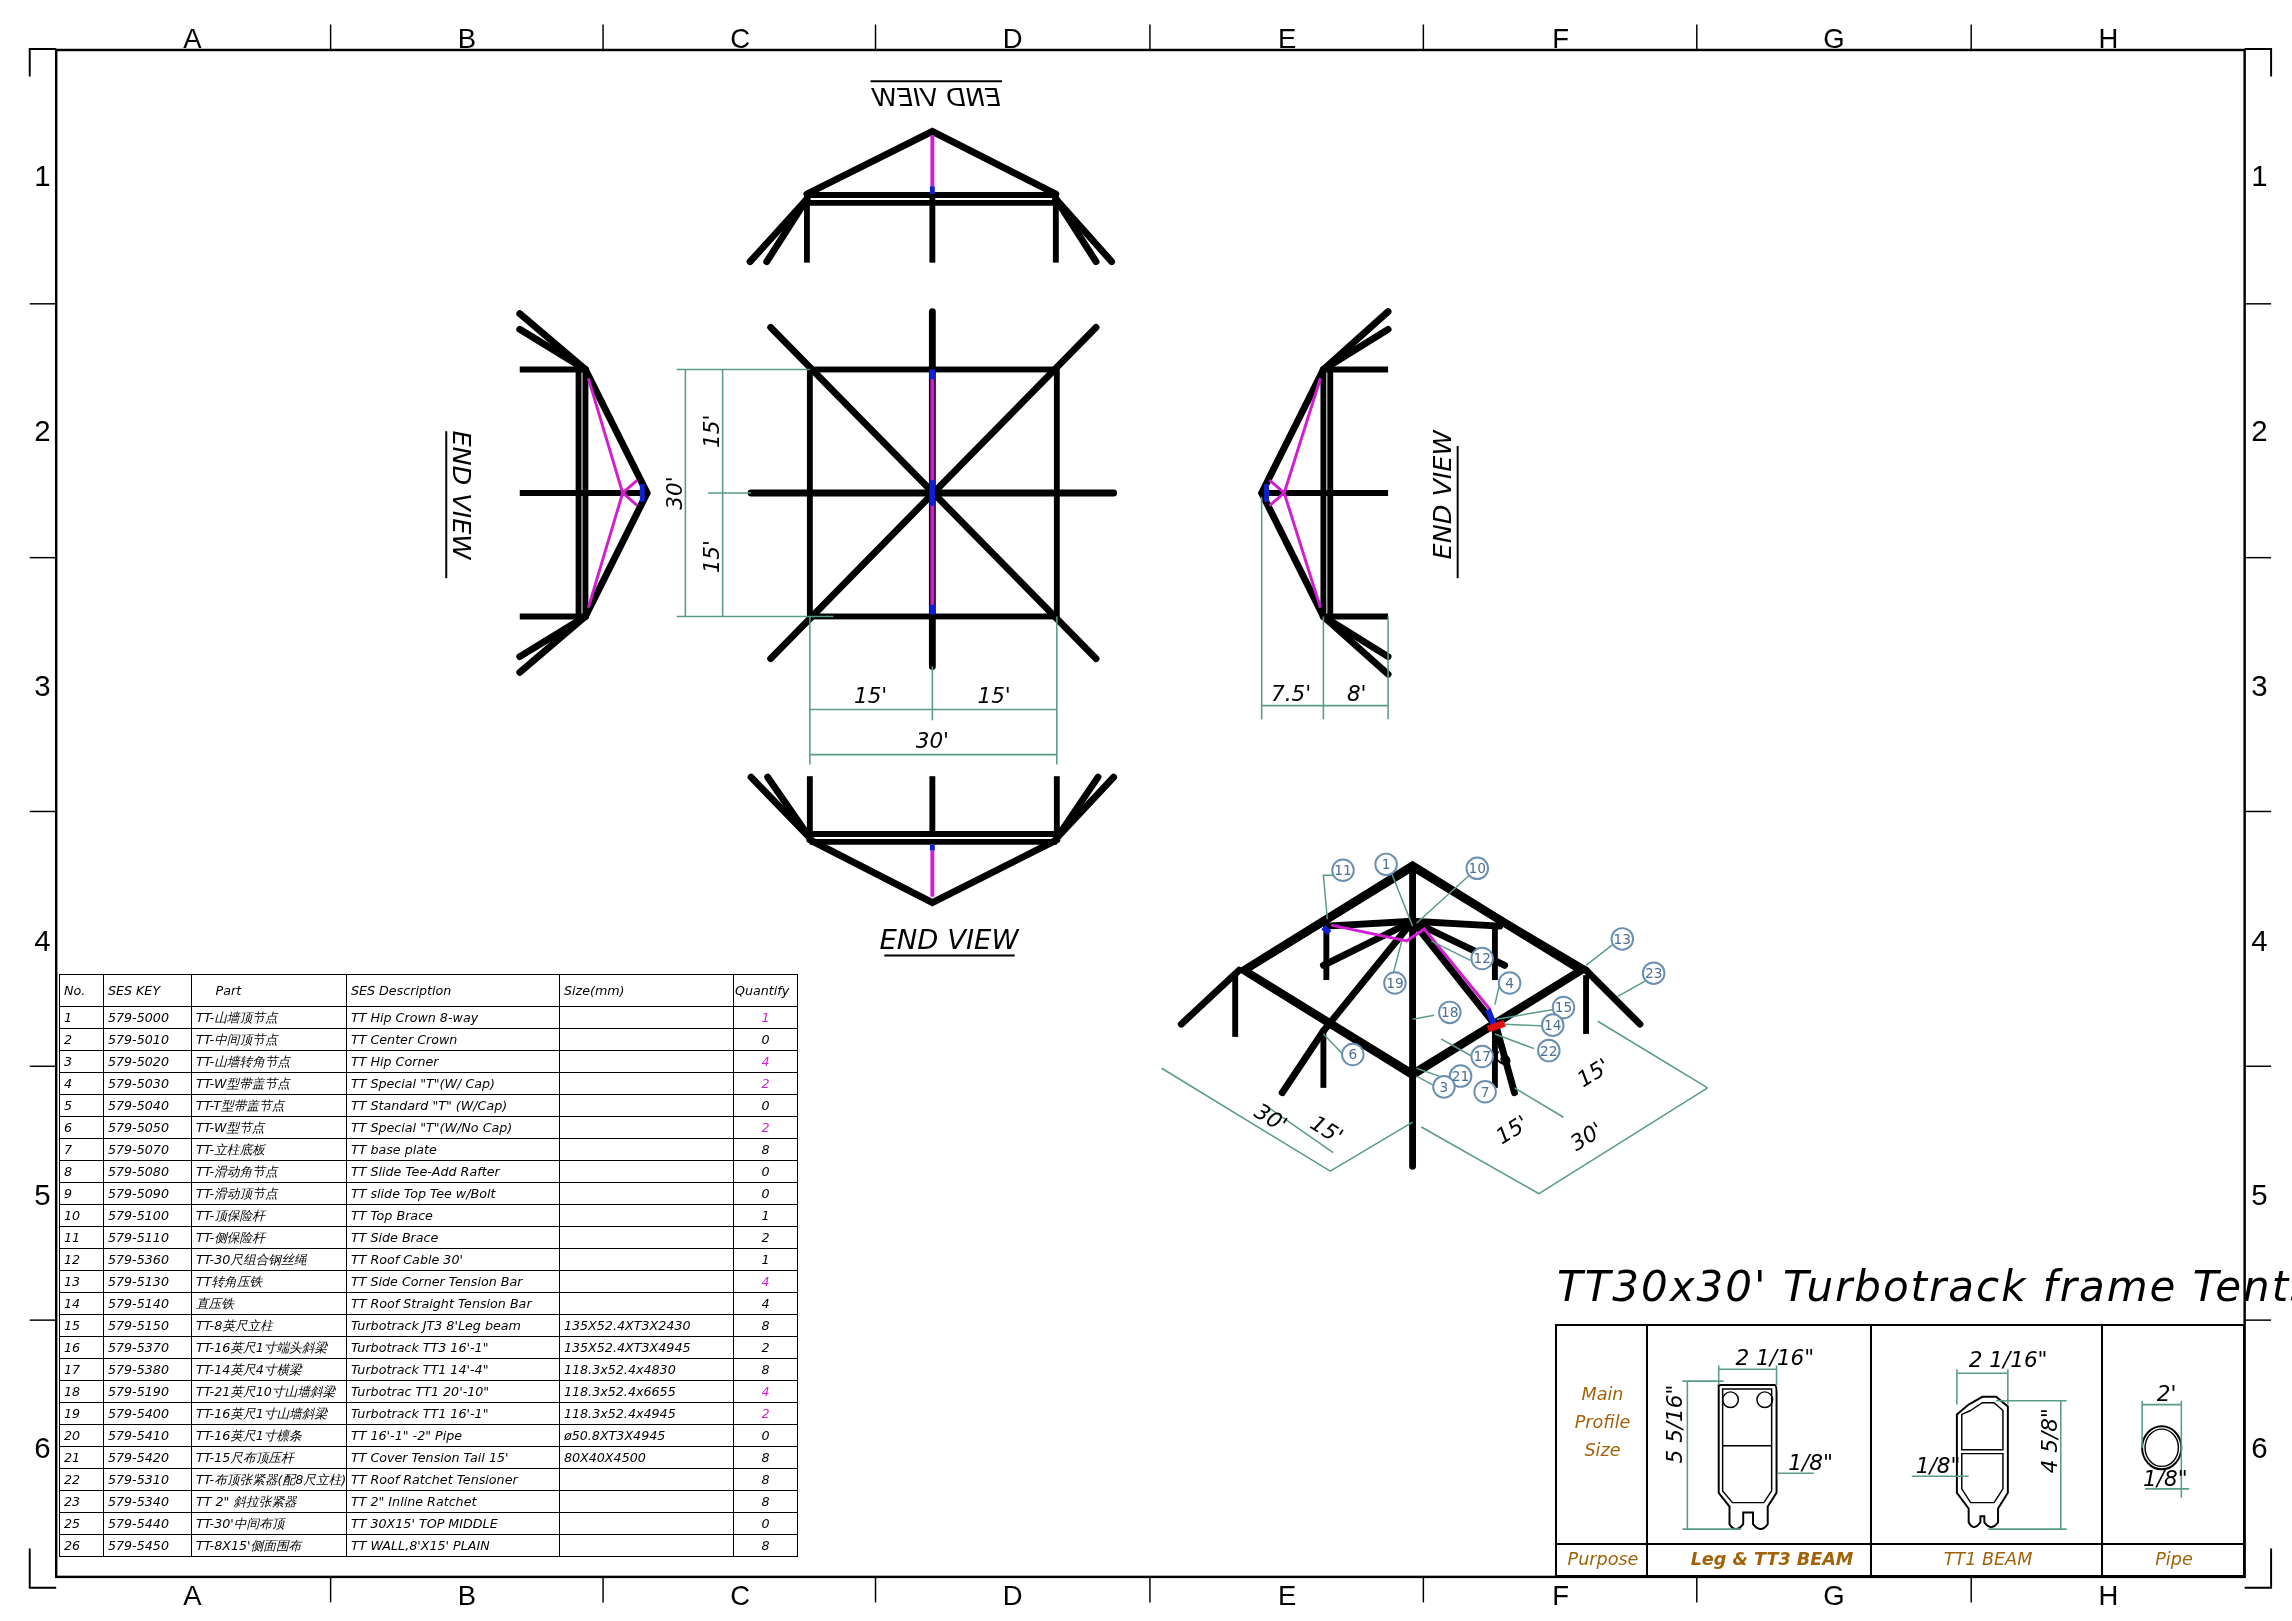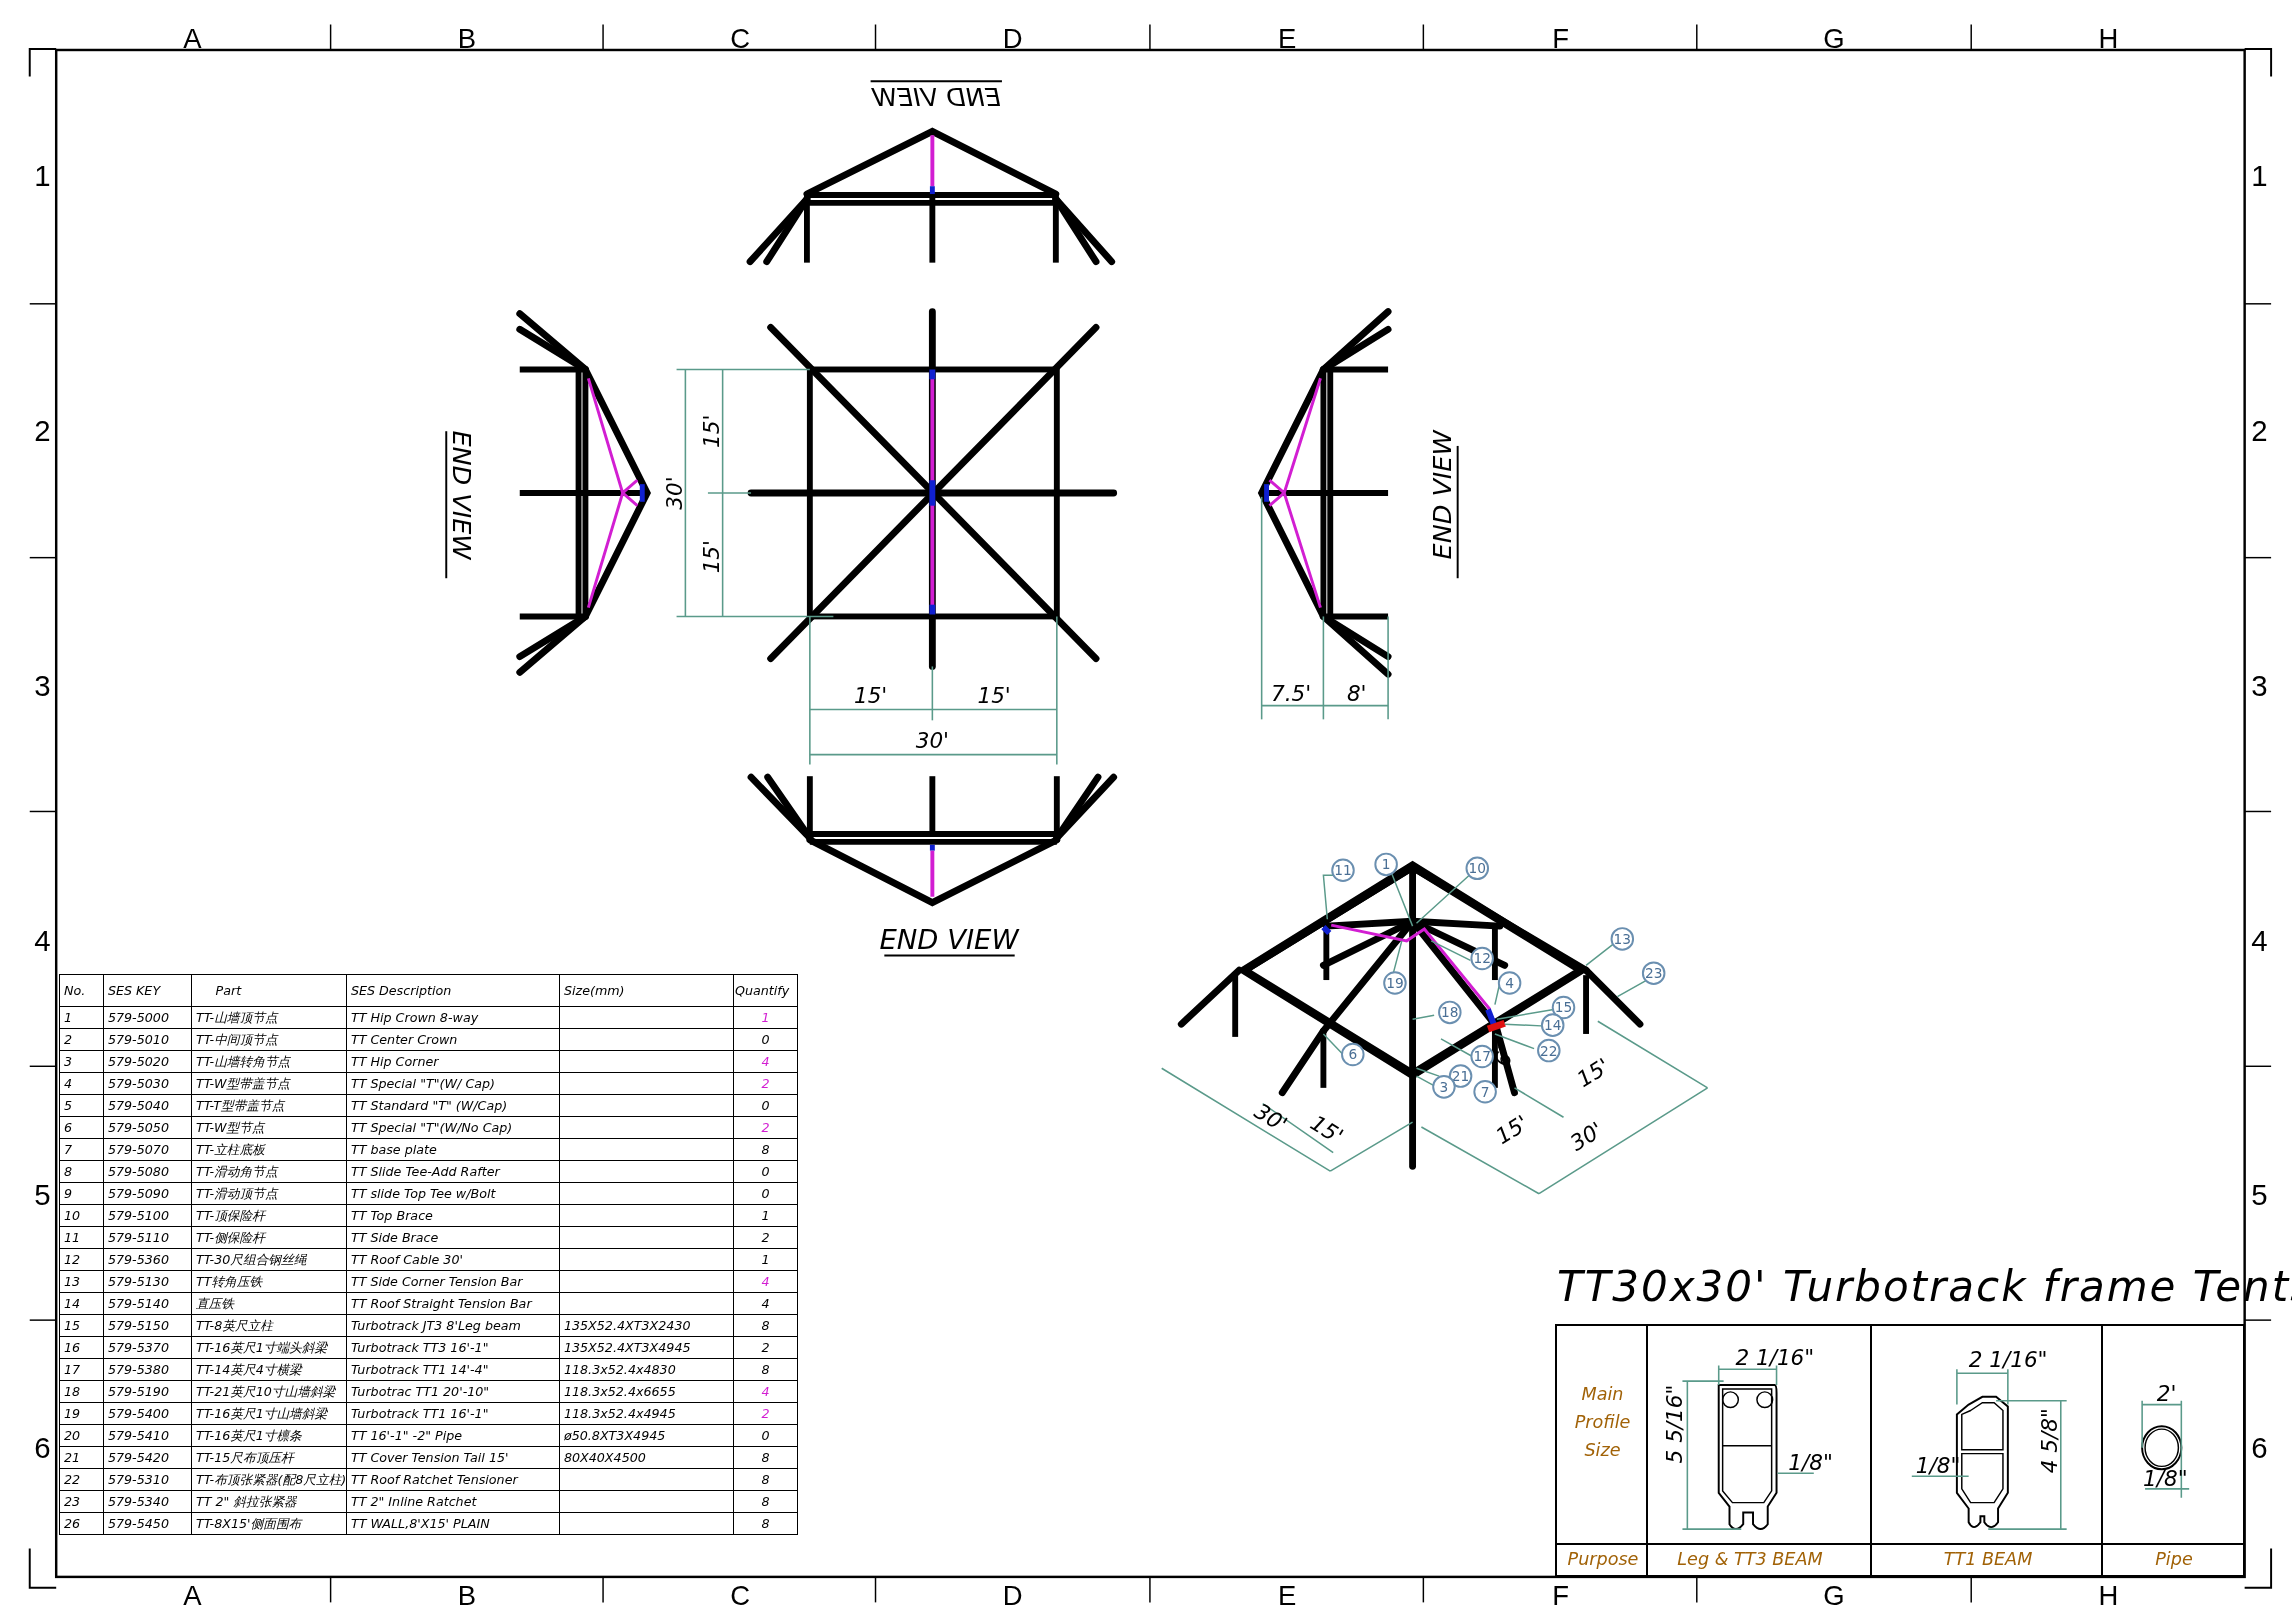--- a/index.html
+++ b/index.html
@@ -492,20 +492,28 @@
       </tr>
       <tr>
         <td>23</td>
         <td>579-5340</td>
         <td>TT 2" 斜拉张紧器</td>
         <td>TT 2" Inline Ratchet</td>
         <td></td>
         <td class="qty">8</td>
       </tr>
       <tr>
+        <td>25</td>
+        <td>579-5440</td>
+        <td>TT-30'中间布顶</td>
+        <td>TT 30X15' TOP MIDDLE</td>
+        <td></td>
+        <td class="qty">0</td>
+      </tr>
+      <tr>
         <td>26</td>
         <td>579-5450</td>
         <td>TT-8X15'侧面围布</td>
         <td>TT WALL,8'X15' PLAIN</td>
         <td></td>
         <td class="qty">8</td>
       </tr>
     </tbody>
 </table>
 
@@ -515,21 +523,21 @@
   <div class="tb-cell" style="left:0;top:0;width:91px;height:249px;"></div>
   <div class="tb-cell" style="left:91px;top:0;width:224px;height:249px;"></div>
   <div class="tb-cell" style="left:316px;top:0;width:230px;height:249px;"></div>
   <div class="tb-row-sep"></div>
   <div class="tb-label" style="left:0;top:54px;width:91px;line-height:28px;">
     <div>Main</div>
     <div>Profile</div>
     <div>Size</div>
   </div>
   <div class="tb-label" style="left:0;top:223px;width:92px;">Purpose</div>
-  <div class="tb-label" style="left:85px;top:223px;width:216px;">Leg &amp; TT3 BEAM</div>
+  <div class="tb-label" style="left:107px;top:223px;width:216px;font-weight:bold;">Leg &amp; TT3 BEAM</div>
   <div class="tb-label" style="left:316px;top:223px;width:230px;">TT1  BEAM</div>
   <div class="tb-label" style="left:546px;top:223px;width:142px;">Pipe</div>
 
   <svg width="690" height="218" style="position:absolute;left:0;top:0;" viewBox="0 0 704 222">
 
     <g>
       <path d="M165 60 H222 Q224 60 224 68 V170 L215 184 V202 Q208 212 200 202 V190 H190 V202 Q182 212 176 202 V184 L165 170 Z" fill="none" stroke="#000" stroke-width="2"></path>
       <path d="M169 64 H219 V168 L211 180 H179 L169 168 Z" fill="none" stroke="#000" stroke-width="1.5"></path>
       <circle cx="177" cy="75" r="8" fill="none" stroke="#000" stroke-width="1.5"></circle>
       <circle cx="212" cy="75" r="8" fill="none" stroke="#000" stroke-width="1.5"></circle>

